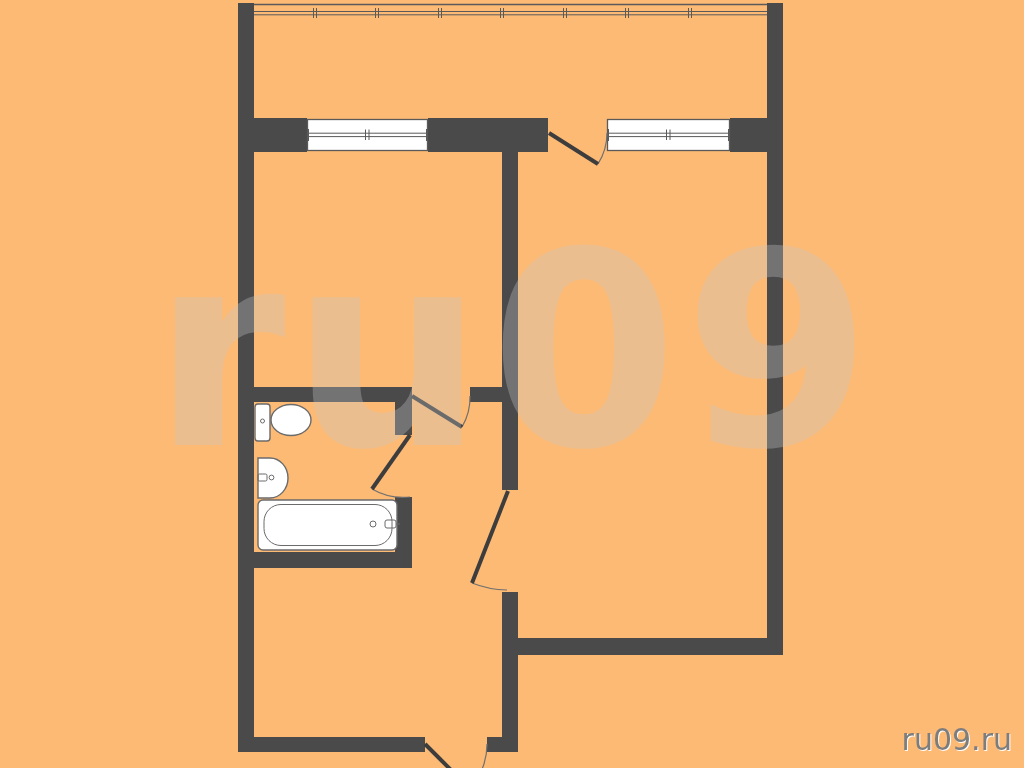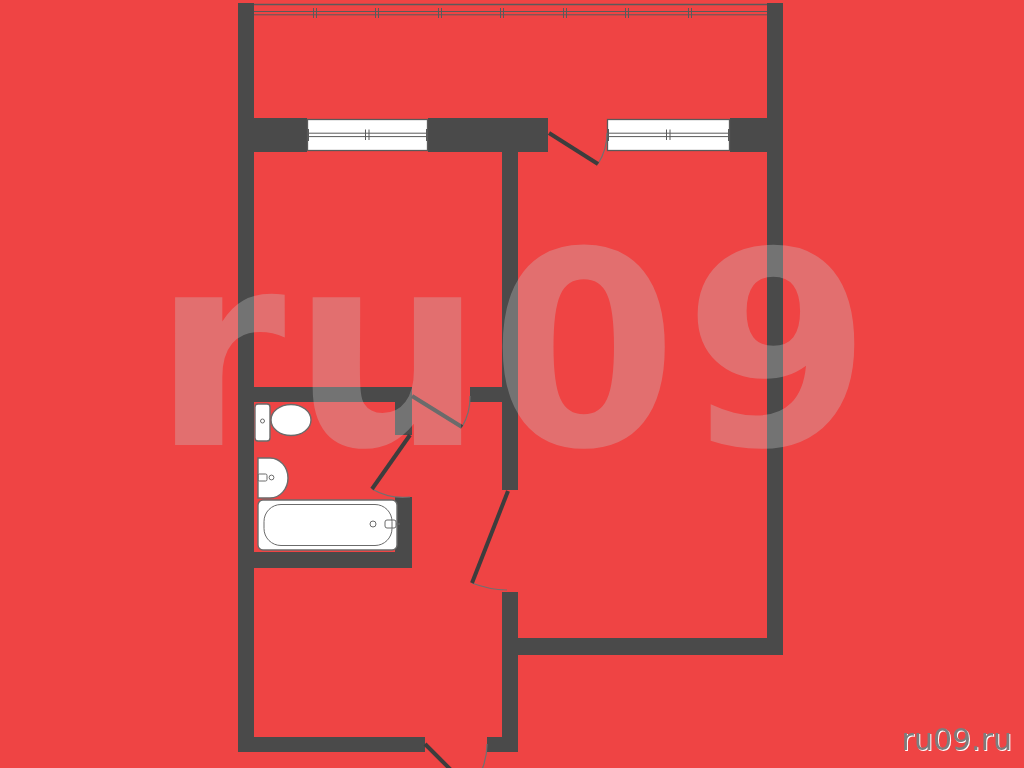--- a/index.html
+++ b/index.html
@@ -4,21 +4,21 @@
 <style>
   html, body {
     margin: 0;
     padding: 0;
     background: #ffffff;
   }
   .stage {
     position: relative;
     width: 1024px;
     height: 768px;
-    background: #ef4444;
+    background: #fdba74;
     overflow: hidden;
     font-family: "Liberation Sans", sans-serif;
   }
   svg { display: block; }
   .wall-rect { shape-rendering: crispEdges; }
   .win-rect { fill: #ffffff; stroke-width: 1.3; }
   .thin { stroke-width: 1; fill: none; }
   .mid { stroke-width: 1.5; fill: none; }
   .leaf { stroke-width: 4; fill: none; stroke-linecap: butt; }
   .arc { stroke-width: 1.2; fill: none; }

